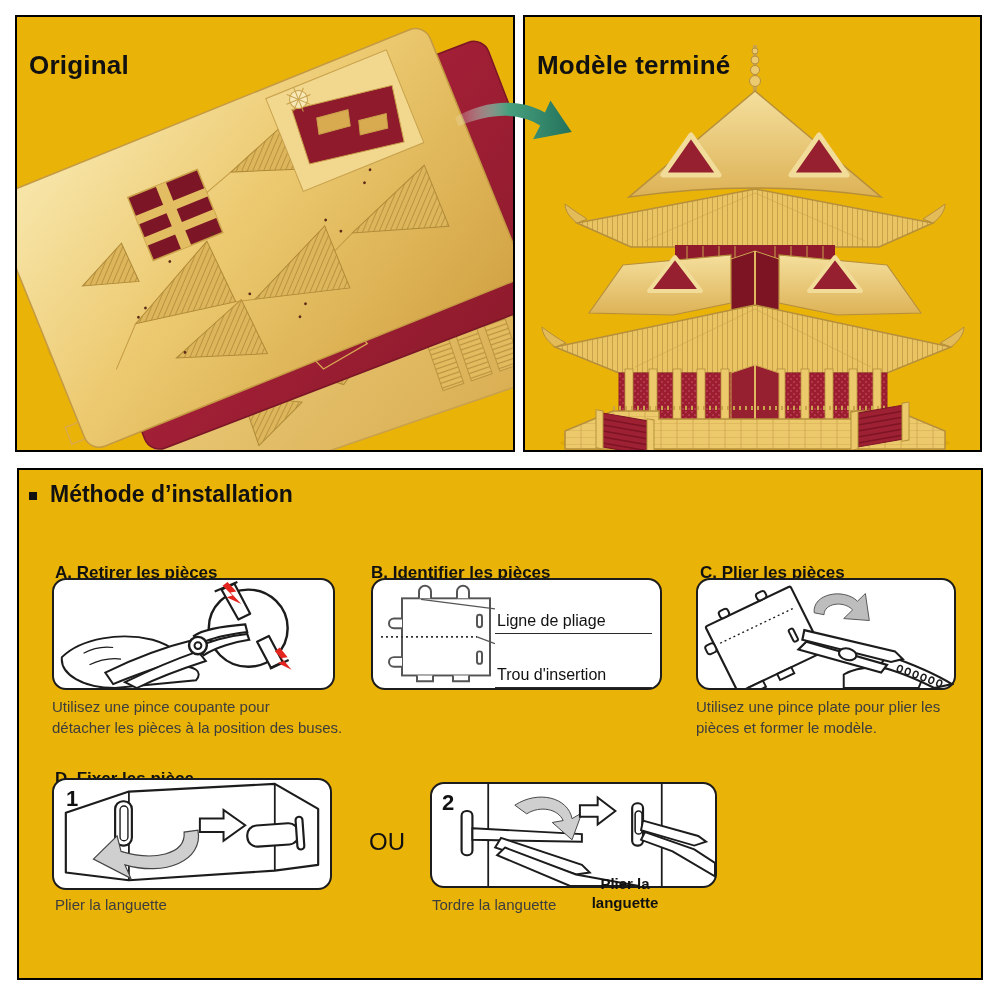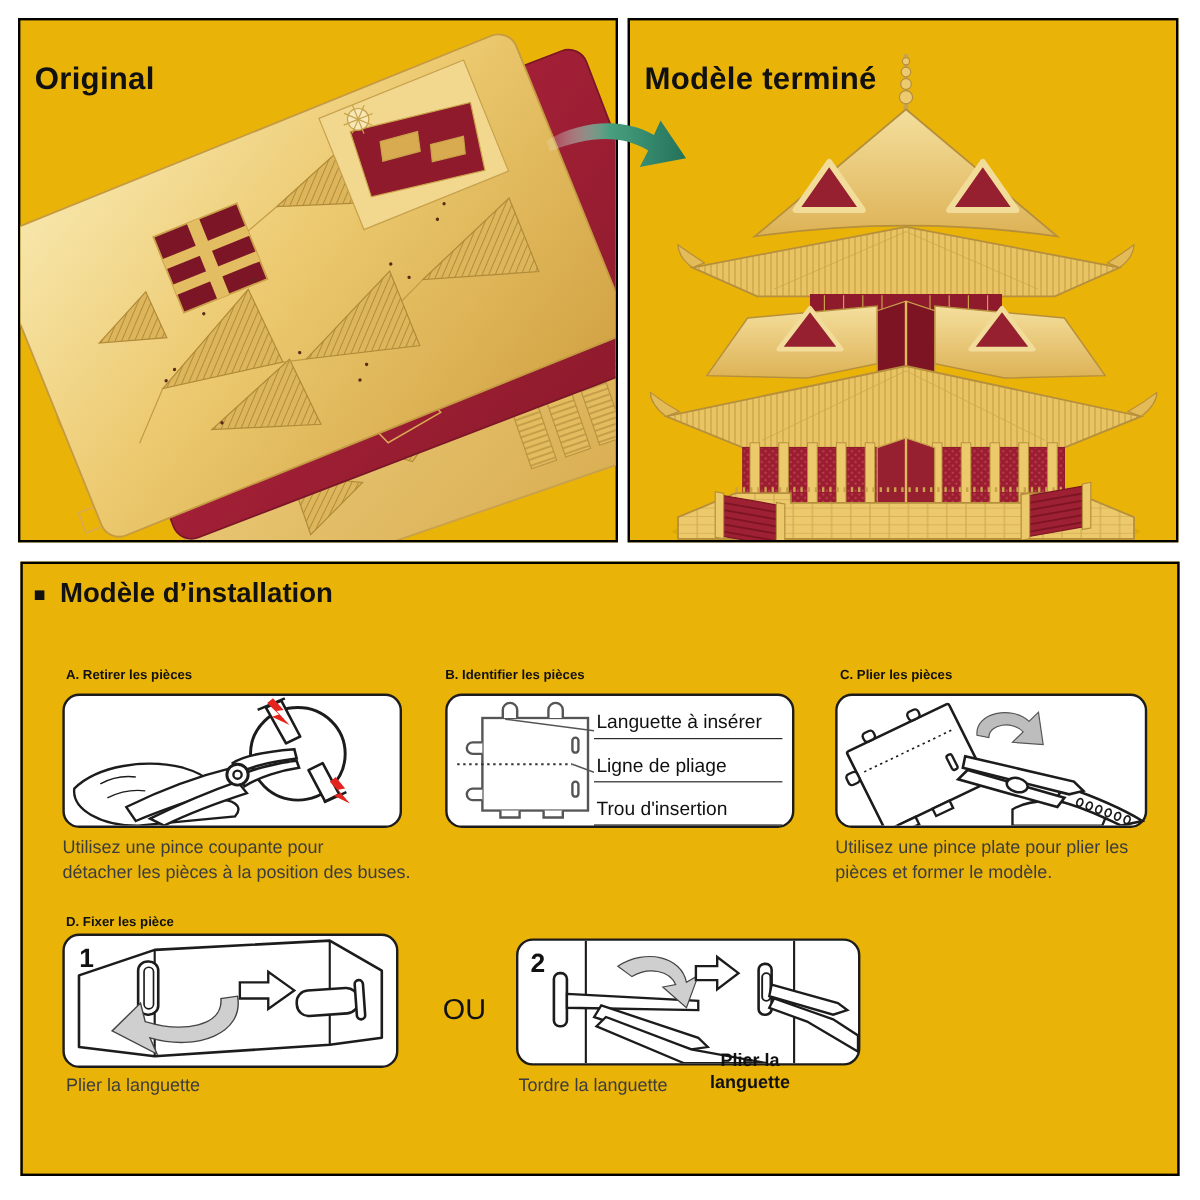--- a/index.html
+++ b/index.html
@@ -9,21 +9,21 @@
   .panel-left{left:15px;top:15px;width:500px;height:437px;}
   .panel-right{left:523px;top:15px;width:459px;height:437px;}
   .panel-bottom{left:17px;top:468px;width:966px;height:512px;}
   .panel-title{position:absolute;left:12px;top:11px;font-size:26px;font-weight:700;z-index:5;letter-spacing:.2px;}
   .photo-svg{position:absolute;left:0;top:0;width:100%;height:100%;}
   .green-arrow{position:absolute;left:452px;top:90px;width:126px;height:58px;z-index:9;}
 
   .main-title{position:absolute;left:10px;top:11px;font-size:23px;font-weight:700;display:flex;align-items:center;}
   .bullet-sq{width:8px;height:8px;background:#111;display:inline-block;margin-right:13px;margin-top:2px;}
 
-  .step-heading{position:absolute;font-size:11px;font-weight:700;white-space:nowrap;}
+  .step-heading{position:absolute;font-size:17px;font-weight:700;white-space:nowrap;}
   .ibox{position:absolute;border:2.5px solid #1c1c1c;border-radius:14px;box-sizing:border-box;background:#fff;}
   .ibox svg{position:absolute;left:0;top:0;width:100%;height:100%;}
   .caption{position:absolute;font-size:15px;line-height:21px;color:#3d3d3d;white-space:pre-line;margin:0;}
 
   .b-box{display:flex;}
   .b-part{flex:0 0 122px;height:100%;}
   .b-labels{flex:1;display:flex;flex-direction:column;padding-right:8px;}
   .b-label{flex:1;display:flex;align-items:flex-end;border-bottom:1.5px solid #2a2a2a;
            font-size:16px;color:#111;padding:0 2px 3px 2px;white-space:nowrap;}
 
@@ -265,21 +265,21 @@
         <stop offset="1" stop-color="#23725a"></stop>
       </linearGradient>
     </defs>
     <path d="M4,34 C42,12 86,10 118,28 L125,13 L152,52 L103,61 L112,44 C84,27 48,29 8,45 Z" fill="url(#agr)"></path>
   </svg>
 
   <section class="panel panel-bottom">
 
     <div class="main-title">
       <span class="bullet-sq"></span>
-      <span>Modèle d’installation</span>
+      <span>Méthode d’installation</span>
     </div>
 
     <h3 class="step-heading" style="left:36px;top:76px;">A. Retirer les pièces</h3>
     <h3 class="step-heading" style="left:352px;top:76px;">B. Identifier les pièces</h3>
     <h3 class="step-heading" style="left:681px;top:76px;">C. Plier les pièces</h3>
 
     <div class="ibox" style="left:33px;top:108px;width:283px;height:112px;">
       <svg viewBox="0 0 283 112" preserveAspectRatio="none">
         <circle cx="197" cy="50" r="40" fill="#fff" stroke="#1c1c1c" stroke-width="2.5"></circle>
 
@@ -321,21 +321,20 @@
           <path d="M80,99 v6 h16 v-6"></path>
 
           <rect x="104" y="36" width="5" height="13" rx="2.5"></rect>
           <rect x="104" y="74" width="5" height="13" rx="2.5"></rect>
         </g>
         <line x1="8" y1="59" x2="104" y2="59" stroke="#333" stroke-width="1.6" stroke-dasharray="2 3"></line>
         <line x1="48" y1="20" x2="122" y2="30" stroke="#555" stroke-width="1.3"></line>
         <line x1="104" y1="59" x2="122" y2="66" stroke="#555" stroke-width="1.3"></line>
       </svg>
       <div class="b-labels">
-        <div class="b-label">Languette à insérer</div>
         <div class="b-label">Ligne de pliage</div>
         <div class="b-label">Trou d'insertion</div>
       </div>
     </div>
 
     <div class="ibox" style="left:677px;top:108px;width:260px;height:112px;">
       <svg viewBox="0 0 260 112" preserveAspectRatio="none">
 
         <g transform="rotate(-26 70 58)">
           <rect x="18" y="22" width="96" height="76" rx="2" fill="#fff" stroke="#1c1c1c" stroke-width="2.2"></rect>

